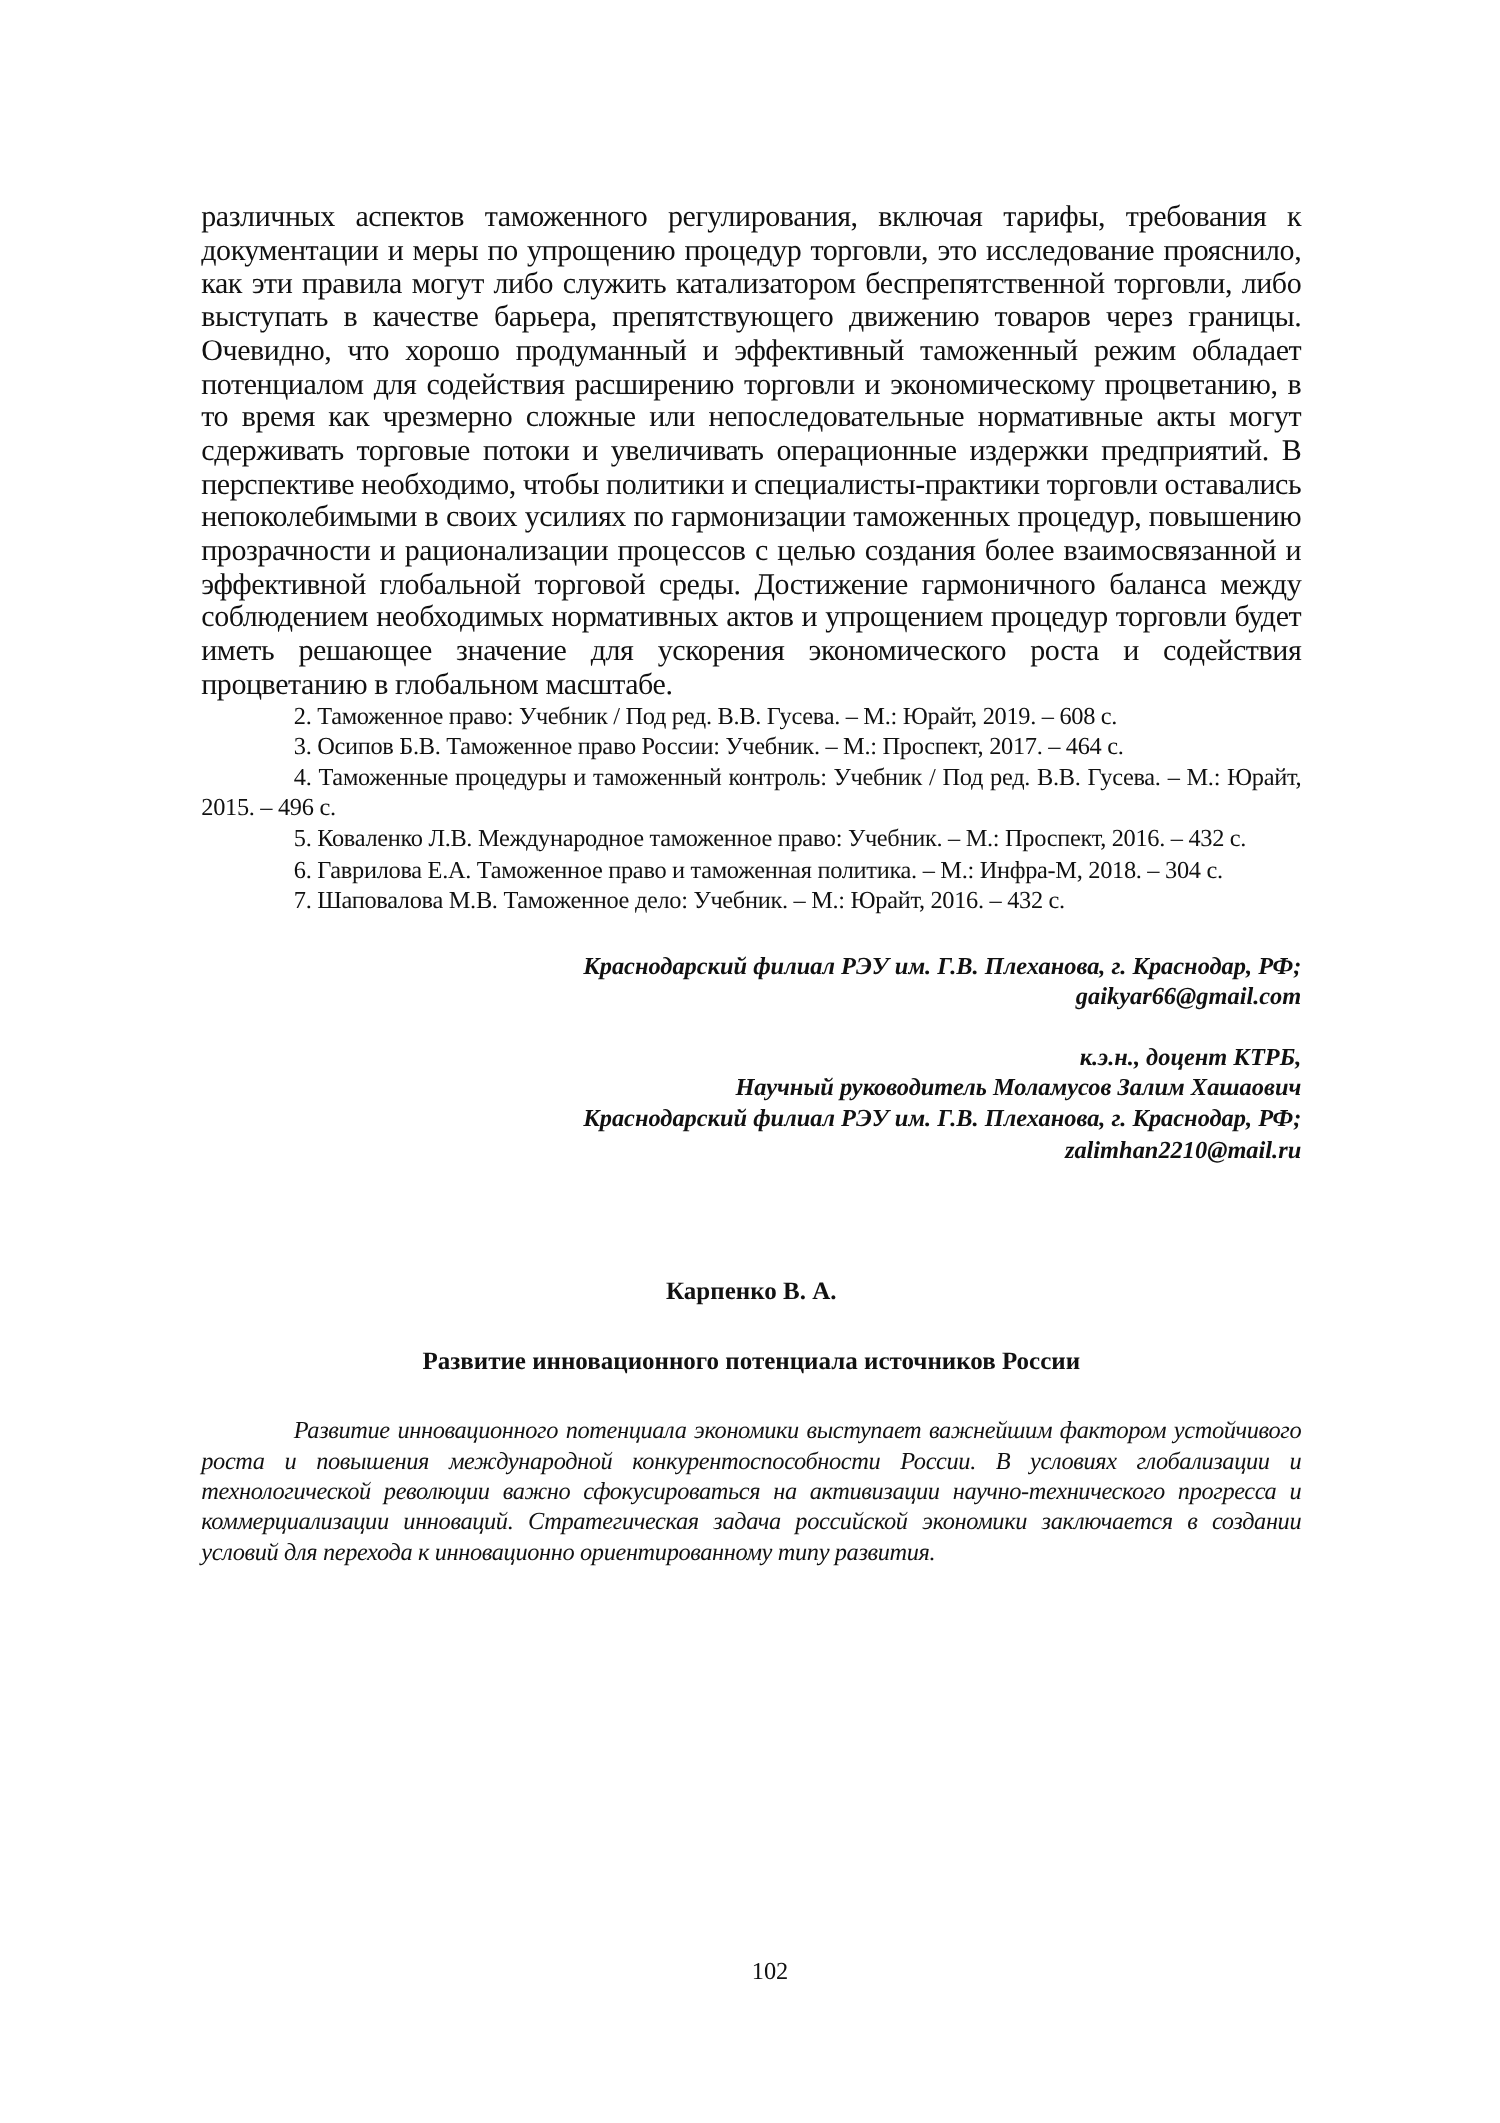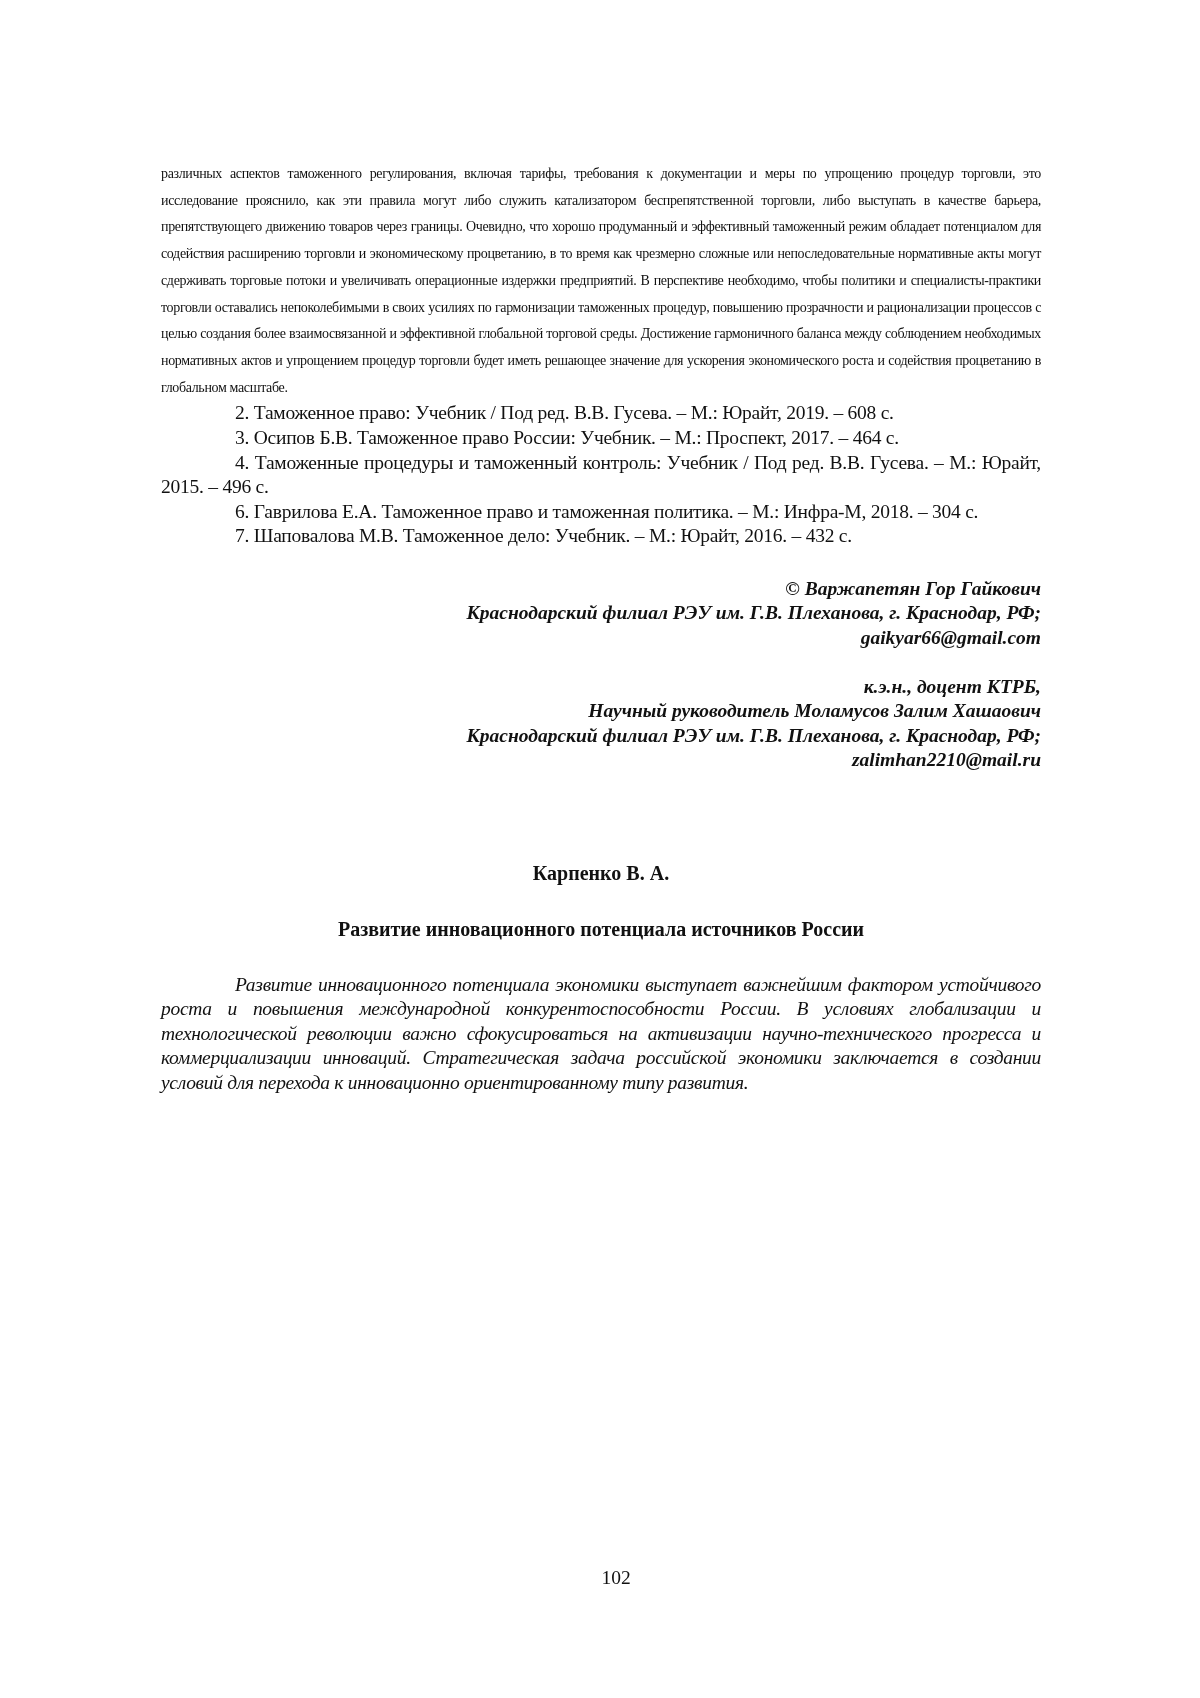--- a/index.html
+++ b/index.html
@@ -15,21 +15,21 @@
       font-family: "Liberation Serif", "DejaVu Serif", serif;
       color: #111111;
     }
     .page {
       position: absolute;
       left: 161px;
       top: 161px;
       width: 880px;
     }
     .para {
-      font-size: 14px;
+      font-size: 24px;
       line-height: 26.7px;
       text-align: justify;
       margin: 0;
       letter-spacing: -0.35px;
     }
     .sources-title {
       text-align: center;
       font-size: 19.5px;
       line-height: 24px;
       margin: 24px 0 0 0;
@@ -91,26 +91,26 @@
 
 <div class="page">
 
   <p class="para">различных аспектов таможенного регулирования, включая тарифы, требования к документации и меры по упрощению процедур торговли, это исследование прояснило, как эти правила могут либо служить катализатором беспрепятственной торговли, либо выступать в качестве барьера, препятствующего движению товаров через границы. Очевидно, что хорошо продуманный и эффективный таможенный режим обладает потенциалом для содействия расширению торговли и экономическому процветанию, в то время как чрезмерно сложные или непоследовательные нормативные акты могут сдерживать торговые потоки и увеличивать операционные издержки предприятий. В перспективе необходимо, чтобы политики и специалисты-практики торговли оставались непоколебимыми в своих усилиях по гармонизации таможенных процедур, повышению прозрачности и рационализации процессов с целью создания более взаимосвязанной и эффективной глобальной торговой среды. Достижение гармоничного баланса между соблюдением необходимых нормативных актов и упрощением процедур торговли будет иметь решающее значение для ускорения экономического роста и содействия процветанию в глобальном масштабе.</p>
 
 
   <div>
     <p class="ref">2. Таможенное право: Учебник / Под ред. В.В. Гусева. – М.: Юрайт, 2019. – 608 с.</p>
     <p class="ref">3. Осипов Б.В. Таможенное право России: Учебник. – М.: Проспект, 2017. – 464 с.</p>
     <p class="ref">4. Таможенные процедуры и таможенный контроль: Учебник / Под ред. В.В. Гусева. – М.: Юрайт, 2015. – 496 с.</p>
+    <p class="ref">5. Коваленко Л.В. Международное таможенное право: Учебник. – М.: Проспект, 2016. – 432 с.</p>
     <p class="ref">6. Гаврилова Е.А. Таможенное право и таможенная политика. – М.: Инфра-М, 2018. – 304 с.</p>
     <p class="ref">7. Шаповалова М.В. Таможенное дело: Учебник. – М.: Юрайт, 2016. – 432 с.</p>
   </div>
 
   <div class="sig-block-1">
-    <p class="sig bold">© Варжапетян Гор Гайкович</p>
     <p class="sig">Краснодарский филиал РЭУ им. Г.В. Плеханова, г. Краснодар, РФ;</p>
     <p class="sig">gaikyar66@gmail.com</p>
   </div>
 
   <div class="sig-block-2">
     <p class="sig">к.э.н., доцент КТРБ,</p>
     <p class="sig bold">Научный руководитель Моламусов Залим Хашаович</p>
     <p class="sig">Краснодарский филиал РЭУ им. Г.В. Плеханова, г. Краснодар, РФ;</p>
     <p class="sig">zalimhan2210@mail.ru</p>
   </div>

